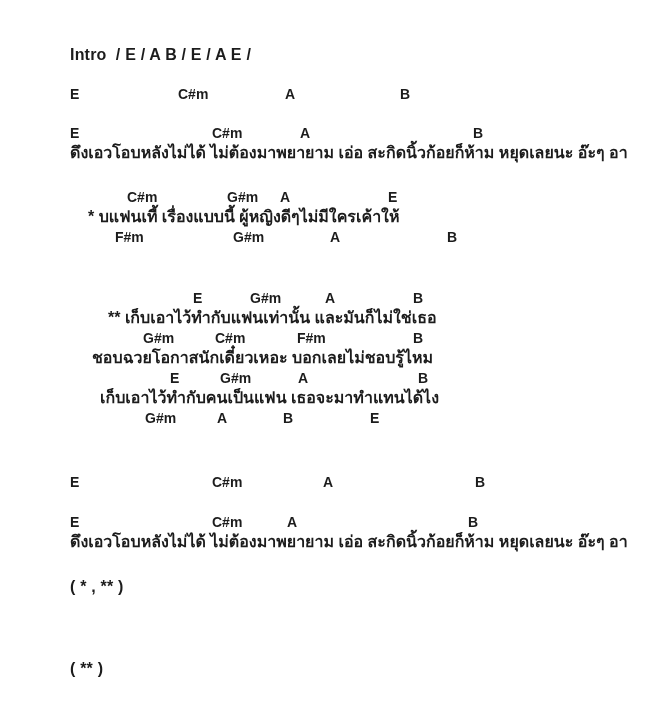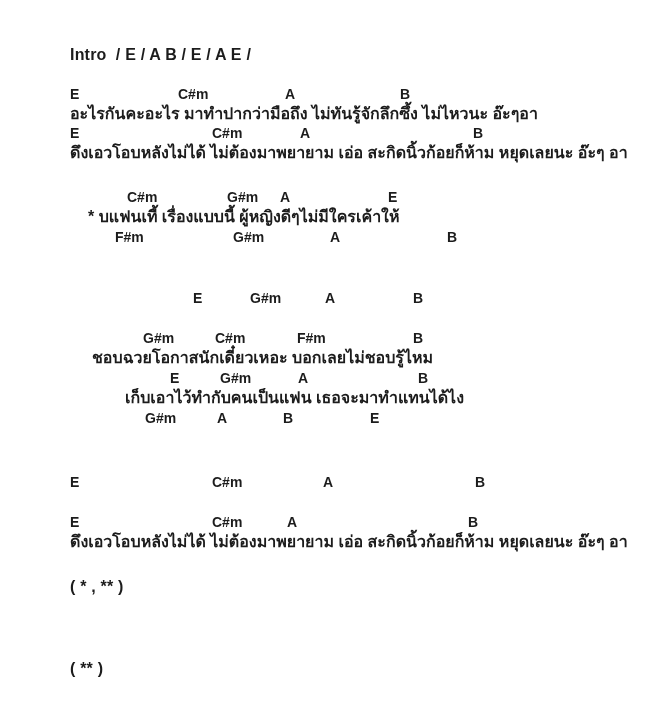--- a/index.html
+++ b/index.html
@@ -44,21 +44,20 @@
 <body>
 
 <div id="sheet" style="background: rgb(255, 255, 255);">
     <div class="line section-label" style="left: 70px; top: 46px; color: rgb(28, 28, 28);">Intro  / E / A B / E / A E /</div>
     <div class="chord-line" style="top: 86px;">
       <span class="chord" style="left: 70px; color: rgb(28, 28, 28);">E</span>
       <span class="chord" style="left: 178px; color: rgb(28, 28, 28);">C#m</span>
       <span class="chord" style="left: 285px; color: rgb(28, 28, 28);">A</span>
       <span class="chord" style="left: 400px; color: rgb(28, 28, 28);">B</span>
     </div>
-    <div class="line" style="left: 70px; top: 105px; color: rgb(28, 28, 28);">อะไรกันคะอะไร มาทำปากว่ามือถึง ไม่ทันรู้จักลึกซึ้ง ไม่ไหวนะ อ๊ะๆอา</div>
     <div class="chord-line" style="top: 125px;">
       <span class="chord" style="left: 70px; color: rgb(28, 28, 28);">E</span>
       <span class="chord" style="left: 212px; color: rgb(28, 28, 28);">C#m</span>
       <span class="chord" style="left: 300px; color: rgb(28, 28, 28);">A</span>
       <span class="chord" style="left: 473px; color: rgb(28, 28, 28);">B</span>
     </div>
     <div class="line" style="left: 70px; top: 144px; color: rgb(28, 28, 28);">ดึงเอวโอบหลังไม่ได้ ไม่ต้องมาพยายาม เอ่อ สะกิดนิ้วก้อยก็ห้าม หยุดเลยนะ อ๊ะๆ อา</div>
     <div class="chord-line" style="top: 189px;">
       <span class="chord" style="left: 127px; color: rgb(28, 28, 28);">C#m</span>
       <span class="chord" style="left: 227px; color: rgb(28, 28, 28);">G#m</span>
@@ -71,34 +70,35 @@
       <span class="chord" style="left: 233px; color: rgb(28, 28, 28);">G#m</span>
       <span class="chord" style="left: 330px; color: rgb(28, 28, 28);">A</span>
       <span class="chord" style="left: 447px; color: rgb(28, 28, 28);">B</span>
     </div>
     <div class="chord-line" style="top: 290px;">
       <span class="chord" style="left: 193px; color: rgb(28, 28, 28);">E</span>
       <span class="chord" style="left: 250px; color: rgb(28, 28, 28);">G#m</span>
       <span class="chord" style="left: 325px; color: rgb(28, 28, 28);">A</span>
       <span class="chord" style="left: 413px; color: rgb(28, 28, 28);">B</span>
     </div>
+    <div class="line" style="left: 108px; top: 309px; color: rgb(28, 28, 28);">** เก็บเอาไว้ทำกับแฟนเท่านั้น และมันก็ไม่ใช่เธอ</div>
     <div class="chord-line" style="top: 330px;">
       <span class="chord" style="left: 143px; color: rgb(28, 28, 28);">G#m</span>
       <span class="chord" style="left: 215px; color: rgb(28, 28, 28);">C#m</span>
       <span class="chord" style="left: 297px; color: rgb(28, 28, 28);">F#m</span>
       <span class="chord" style="left: 413px; color: rgb(28, 28, 28);">B</span>
     </div>
     <div class="line" style="left: 92px; top: 349px; color: rgb(28, 28, 28);">ชอบฉวยโอกาสนักเดี๋ยวเหอะ บอกเลยไม่ชอบรู้ไหม</div>
     <div class="chord-line" style="top: 370px;">
       <span class="chord" style="left: 170px; color: rgb(28, 28, 28);">E</span>
       <span class="chord" style="left: 220px; color: rgb(28, 28, 28);">G#m</span>
       <span class="chord" style="left: 298px; color: rgb(28, 28, 28);">A</span>
       <span class="chord" style="left: 418px; color: rgb(28, 28, 28);">B</span>
     </div>
-    <div class="line" style="left: 100px; top: 389px; color: rgb(28, 28, 28); margin-left: 25px;">เก็บเอาไว้ทำกับคนเป็นแฟน เธอจะมาทำแทนได้ไง</div>
+    <div class="line" style="left: 100px; top: 389px; color: rgb(28, 28, 28);">เก็บเอาไว้ทำกับคนเป็นแฟน เธอจะมาทำแทนได้ไง</div>
     <div class="chord-line" style="top: 410px;">
       <span class="chord" style="left: 145px; color: rgb(28, 28, 28);">G#m</span>
       <span class="chord" style="left: 217px; color: rgb(28, 28, 28);">A</span>
       <span class="chord" style="left: 283px; color: rgb(28, 28, 28);">B</span>
       <span class="chord" style="left: 370px; color: rgb(28, 28, 28);">E</span>
     </div>
     <div class="chord-line" style="top: 474px;">
       <span class="chord" style="left: 70px; color: rgb(28, 28, 28);">E</span>
       <span class="chord" style="left: 212px; color: rgb(28, 28, 28);">C#m</span>
       <span class="chord" style="left: 323px; color: rgb(28, 28, 28);">A</span>

